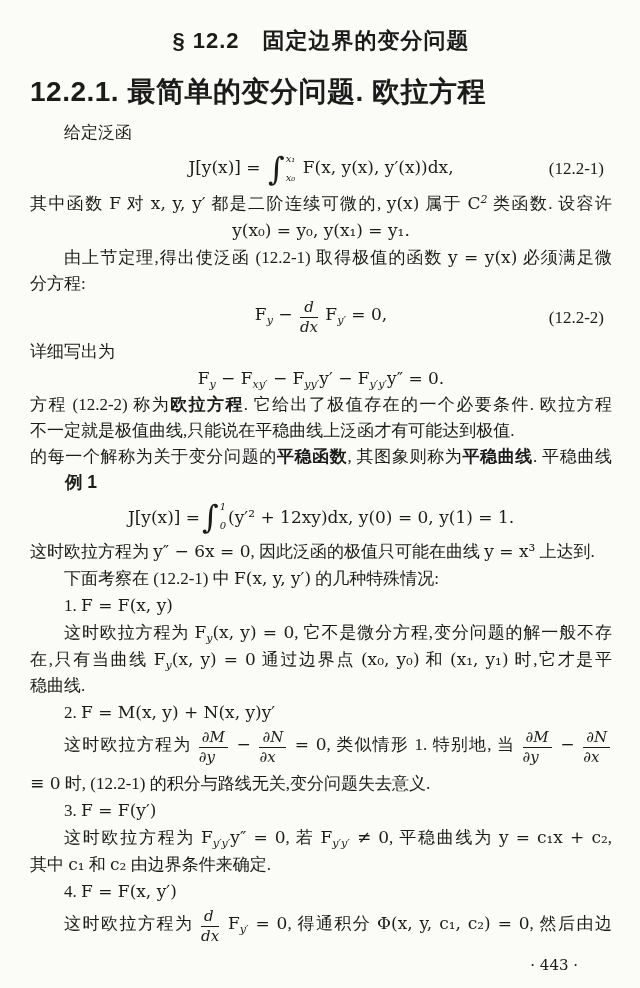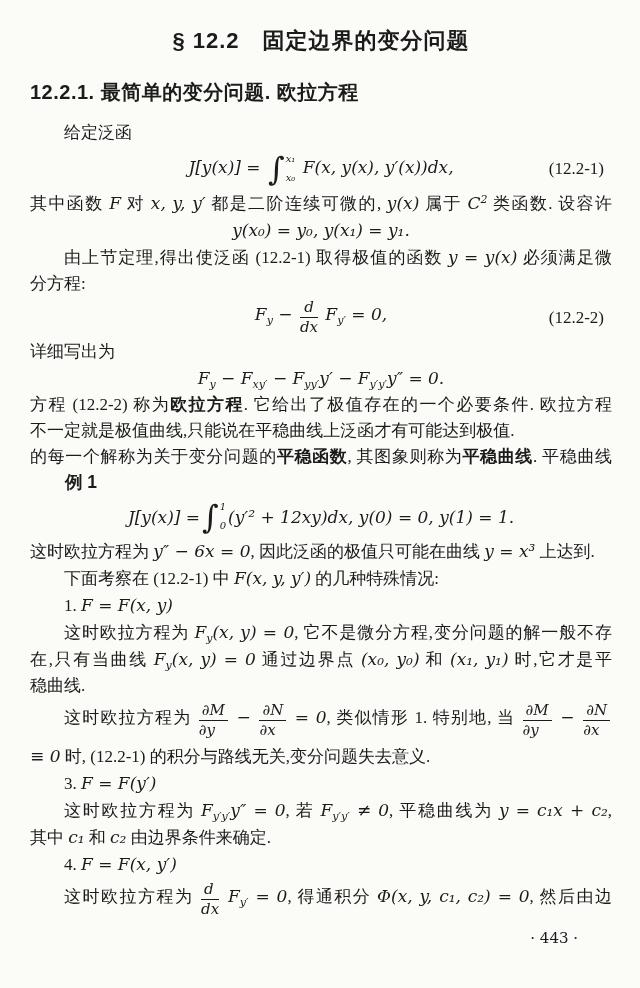--- a/index.html
+++ b/index.html
@@ -7,29 +7,29 @@
     width:640px;height:988px;overflow:hidden;background:#fbfbf8;color:#1b1b1b;
     font-family:"Liberation Serif","DejaVu Serif",serif;
     font-size:17px;line-height:26px;box-sizing:border-box;
     padding:26px 28px 0 30px;
   }
   .title{
     text-align:center;font-weight:700;font-size:22px;line-height:30px;
     font-family:"Liberation Sans","DejaVu Sans",sans-serif;letter-spacing:1px;
   }
   .section{
-    font-weight:700;font-size:20px;line-height:28px;margin-top:22px;
+    font-weight:700;font-size:28px;line-height:28px;margin-top:22px;
     font-family:"Liberation Sans","DejaVu Sans",sans-serif;letter-spacing:0.5px;
   }
   .line{min-height:26px;}
   .ind{text-indent:2em;}
   .j{text-align:justify;text-align-last:justify;}
   .gap-s{margin-top:14px;}
   b{font-weight:700;}
-  .m{font-family:"DejaVu Serif",serif;font-style:italic;}
+  .m{font-family:"DejaVu Serif",serif;}
   sub{font-family:"DejaVu Serif",serif;font-style:italic;font-size:11px;line-height:0;vertical-align:-4px;letter-spacing:0;}
   sup{font-family:"DejaVu Serif",serif;font-style:italic;font-size:11px;line-height:0;vertical-align:6px;}
   .frac{
     display:inline-block;vertical-align:-12px;text-align:center;
     font-family:"DejaVu Serif",serif;font-style:italic;font-size:15px;line-height:1.15;margin:0 2px;
   }
   .frac .num{display:block;border-bottom:1.4px solid #1b1b1b;padding:0 3px 1px;}
   .frac .den{display:block;padding-top:1px;}
   .int{display:inline-flex;vertical-align:middle;margin:0 2px;}
   .isign{font-family:"DejaVu Serif",serif;font-style:normal;font-size:32px;line-height:34px;}
@@ -113,20 +113,21 @@
     </div>
 
   <div class="line">这时欧拉方程为 <span class="m">y″ − 6x = 0</span>, 因此泛函的极值只可能在曲线 <span class="m">y = x³</span> 上达到.</div>
   <div class="line ind">下面考察在 (12.2-1) 中 <span class="m">F(x, y, y′)</span> 的几种特殊情况:</div>
 
   <div class="line ind">1. <span class="m">F = F(x, y)</span></div>
   <div class="line ind j">这时欧拉方程为 <span class="m">F</span><sub>y</sub><span class="m">(x, y) = 0</span>, 它不是微分方程,变分问题的解一般不存</div>
   <div class="line j">在,只有当曲线 <span class="m">F</span><sub>y</sub><span class="m">(x, y) = 0</span> 通过边界点 <span class="m">(x₀, y₀)</span> 和 <span class="m">(x₁, y₁)</span> 时,它才是平</div>
   <div class="line">稳曲线.</div>
 
+  <div class="line ind">2. <span class="m">F = M(x, y) + N(x, y)y′</span></div>
   <div class="fl ind2">
     <div class="flwrap j">这时欧拉方程为 <span class="frac"><span class="num">∂M</span><span class="den">∂y</span></span><span class="m"> − </span><span class="frac"><span class="num">∂N</span><span class="den">∂x</span></span><span class="m"> = 0</span>, 类似情形 1.  特别地, 当 <span class="frac"><span class="num">∂M</span><span class="den">∂y</span></span><span class="m"> − </span><span class="frac"><span class="num">∂N</span><span class="den">∂x</span></span></div>
   </div>
   <div class="line"><span class="m">≡ 0</span> 时, (12.2-1) 的积分与路线无关,变分问题失去意义.</div>
 
   <div class="line ind">3. <span class="m">F = F(y′)</span></div>
   <div class="line ind j">这时欧拉方程为 <span class="m">F</span><sub>y′y′</sub><span class="m">y″ = 0</span>, 若 <span class="m">F</span><sub>y′y′</sub><span class="m"> ≠ 0</span>, 平稳曲线为 <span class="m">y = c₁x + c₂</span>,</div>
   <div class="line">其中 <span class="m">c₁</span> 和 <span class="m">c₂</span> 由边界条件来确定.</div>
 
   <div class="line ind">4. <span class="m">F = F(x, y′)</span></div>

